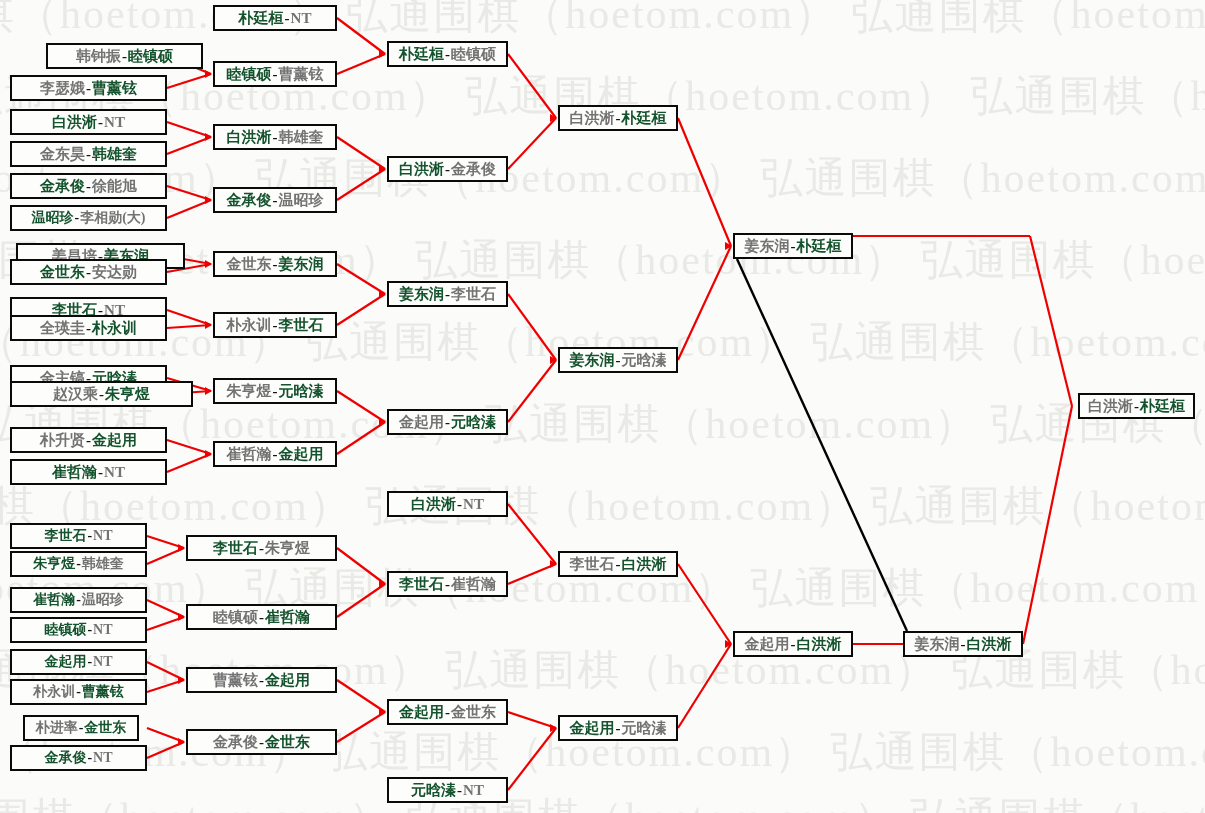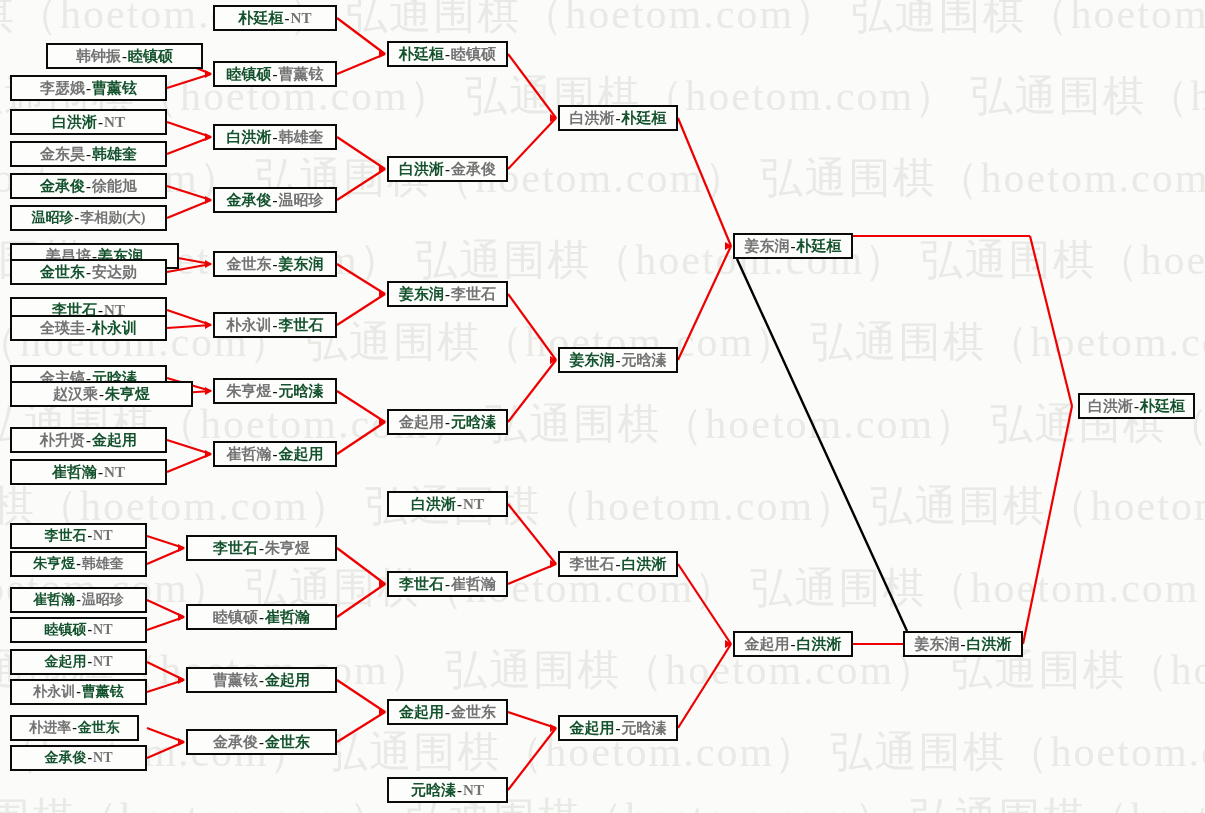--- a/index.html
+++ b/index.html
@@ -170,21 +170,21 @@
       <div class="mb" style="left: 10px; top: 173px; width: 157px; height: 26px;">
         <span class="nm win">金承俊</span>
         <span class="sep">-</span>
         <span class="nm lose">徐能旭</span>
       </div>
       <div class="mb thin" style="left: 10px; top: 205px; width: 157px; height: 26px;">
         <span class="nm win">温昭珍</span>
         <span class="sep">-</span>
         <span class="nm lose">李相勋(大)</span>
       </div>
-      <div class="mb" style="left: 10px; top: 243px; width: 169px; height: 26px;">
+      <div class="mb" style="left: 16px; top: 243px; width: 169px; height: 26px;">
         <span class="nm lose">姜昌培</span>
         <span class="sep">-</span>
         <span class="nm win">姜东润</span>
       </div>
       <div class="mb" style="left: 10px; top: 259px; width: 157px; height: 26px;">
         <span class="nm win">金世东</span>
         <span class="sep">-</span>
         <span class="nm lose">安达勋</span>
       </div>
       <div class="mb" style="left: 10px; top: 297px; width: 157px; height: 26px;">
@@ -315,21 +315,21 @@
       <div class="mb thin" style="left: 10px; top: 649px; width: 137px; height: 26px;">
         <span class="nm win">金起用</span>
         <span class="sep">-</span>
         <span class="nm lose">NT</span>
       </div>
       <div class="mb thin" style="left: 10px; top: 679px; width: 137px; height: 26px;">
         <span class="nm lose">朴永训</span>
         <span class="sep">-</span>
         <span class="nm win">曹薰铉</span>
       </div>
-      <div class="mb thin" style="left: 10px; top: 715px; width: 129px; height: 26px;">
+      <div class="mb thin" style="left: 23px; top: 715px; width: 116px; height: 26px;">
         <span class="nm lose">朴进率</span>
         <span class="sep">-</span>
         <span class="nm win">金世东</span>
       </div>
       <div class="mb thin" style="left: 10px; top: 745px; width: 137px; height: 26px;">
         <span class="nm win">金承俊</span>
         <span class="sep">-</span>
         <span class="nm lose">NT</span>
       </div>
       <div class="mb" style="left: 186px; top: 535px; width: 151px; height: 26px;">

